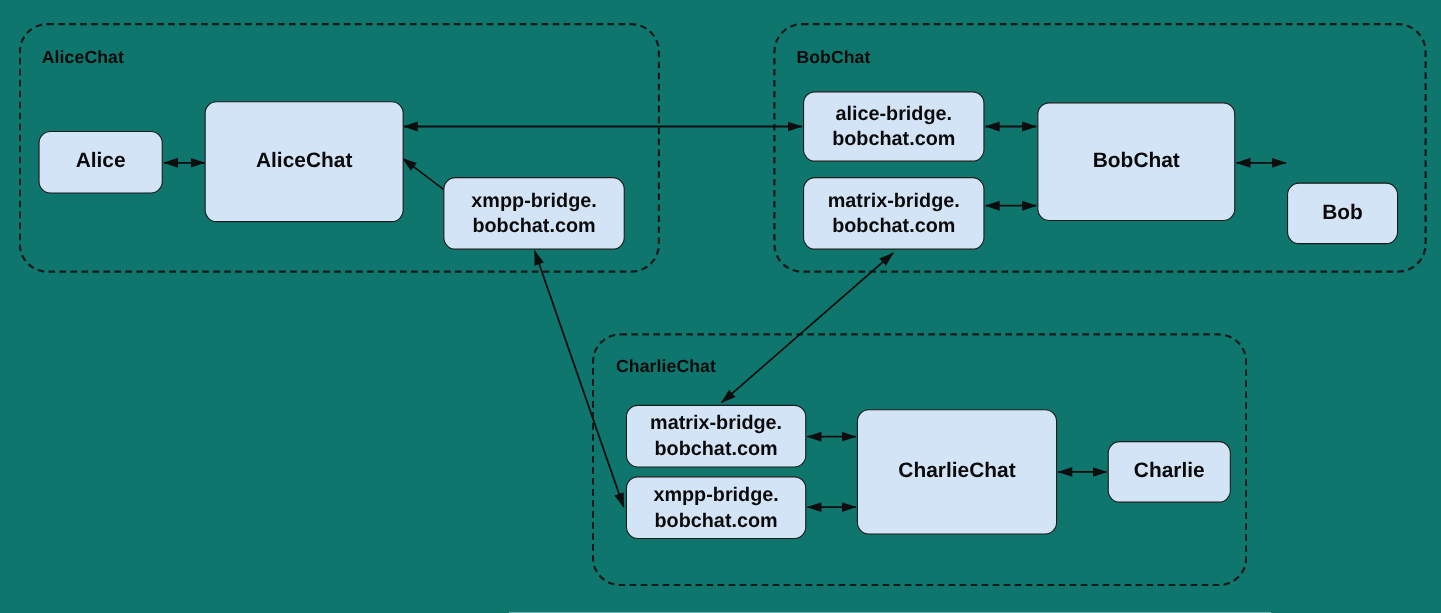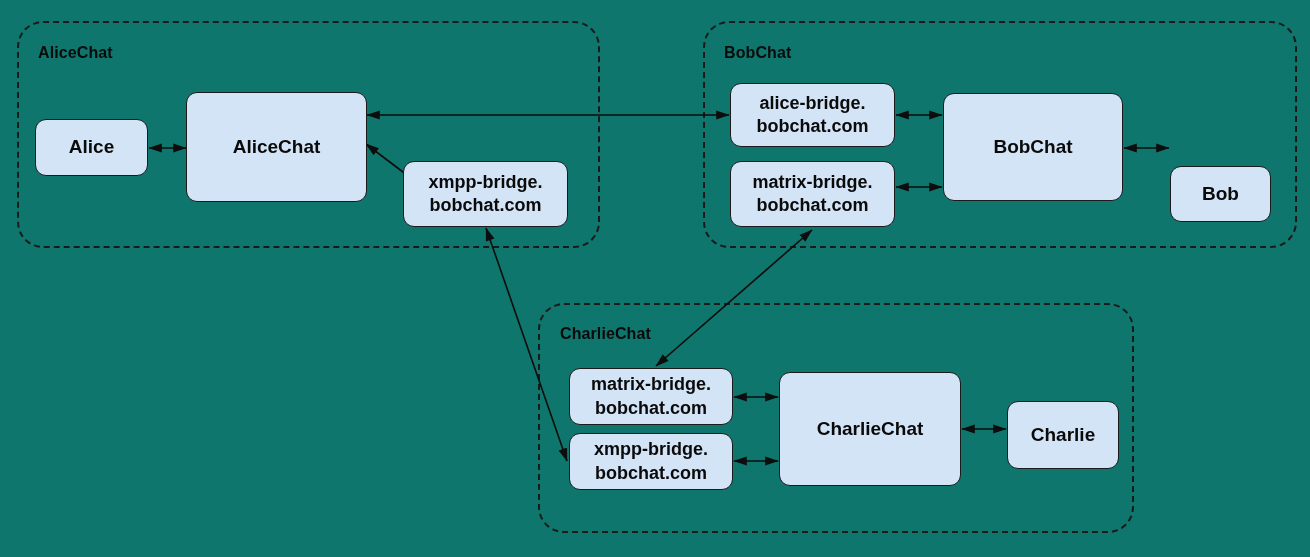--- a/index.html
+++ b/index.html
@@ -129,15 +129,15 @@
   <div class="node" style="left:1170px; top:120px; width:101px; height:56px;margin-top:46px;">Bob</div>
 
   <div class="node small-label" style="left:569px; top:368px; width:164px; height:57px;">matrix-bridge.
 bobchat.com</div>
 
   <div class="node small-label" style="left:569px; top:433px; width:164px; height:57px;">xmpp-bridge.
 bobchat.com</div>
 
   <div class="node" style="left:779px; top:372px; width:182px; height:114px;">CharlieChat</div>
 
-  <div class="node" style="left:1007px; top:401px; width:112px; height:68px;">Charlie</div>
+  <div class="node" style="left:1007px; top:401px; width:112px; height:56px;">Charlie</div>
 
 </div>
 
 </body></html>

